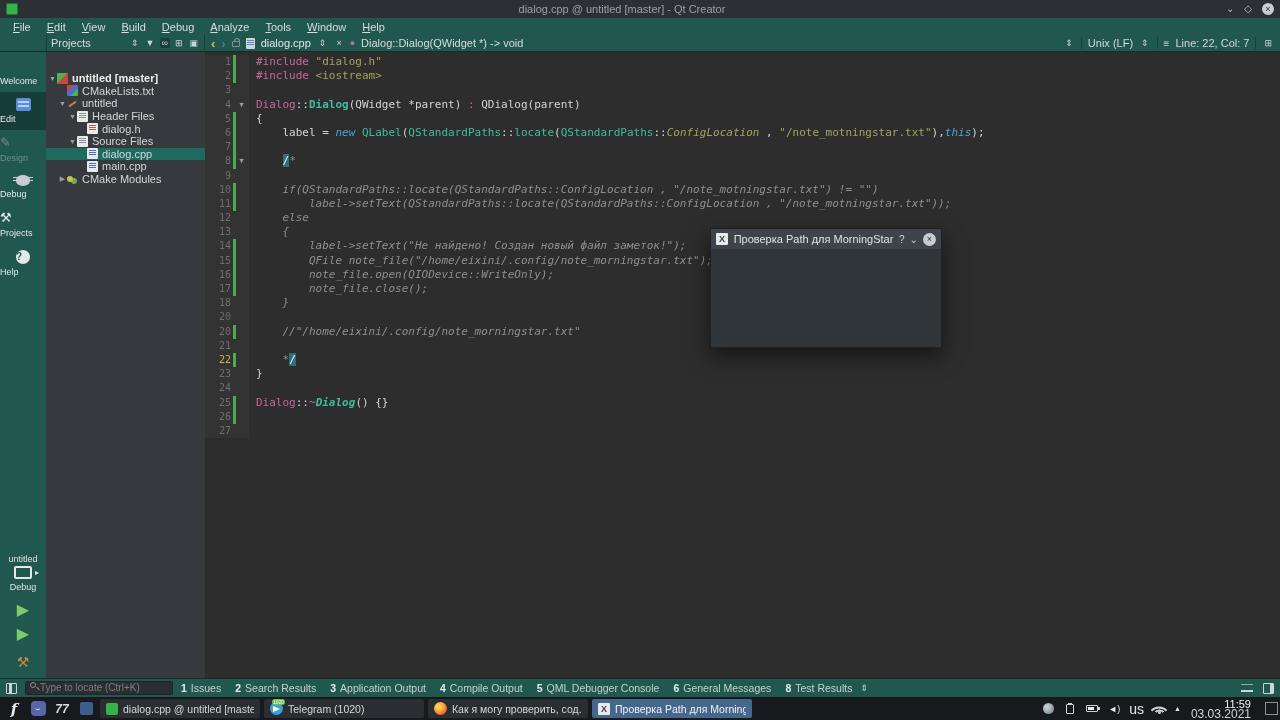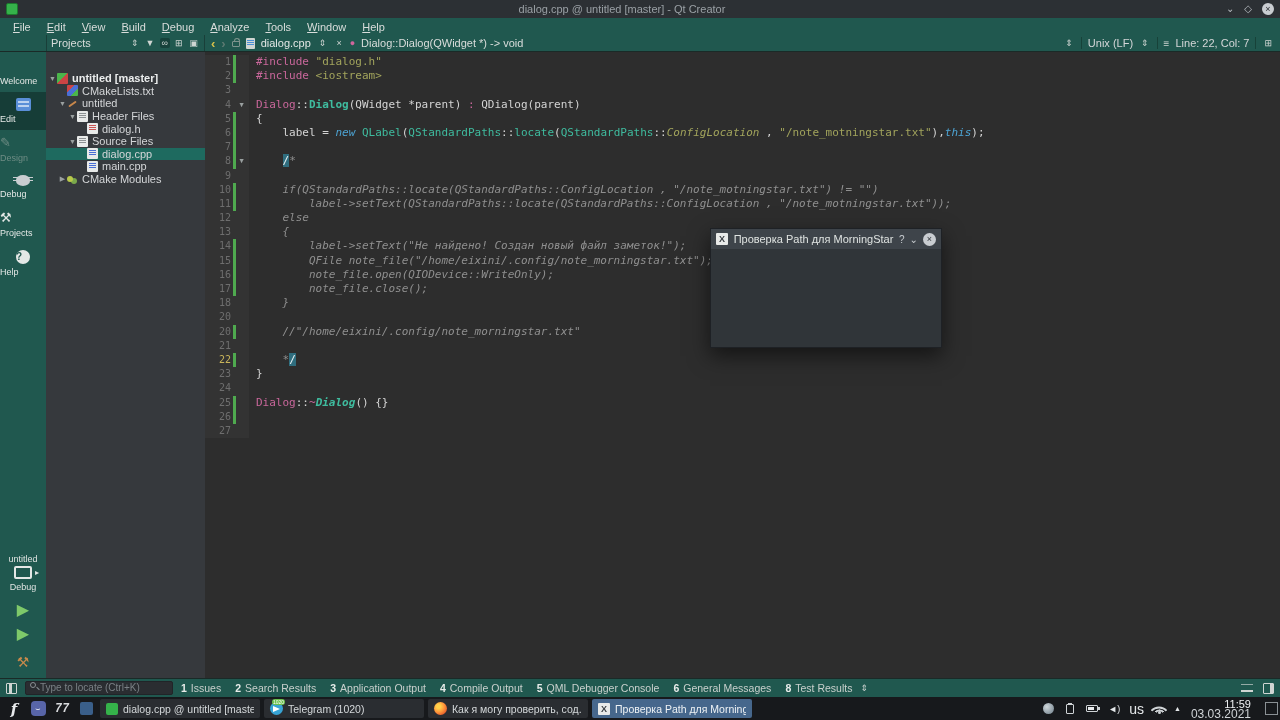--- a/index.html
+++ b/index.html
@@ -130,21 +130,21 @@
   .bb-right { margin-left:auto; display:flex; align-items:center; gap:10px; }
   .minpane { width:12px; height:8px; border-bottom:2px solid #cfd5d2; border-top:1px solid #cfd5d2aa; }
   .rpane { width:11px; height:11px; border:1px solid #cfd5d2; border-radius:1px; position:relative; }
   .rpane:before { content:""; position:absolute; right:0; top:0; bottom:0; width:3px; background:#cfd5d2; }
 
   
   .taskbar { height:23px; background:#17191c; display:flex; align-items:center; padding:0 2px 0 4px; gap:4px; flex:0 0 auto; }
   .launcher { width:20px; height:18px; display:flex; align-items:center; justify-content:center; }
   .fedora { font-family:"DejaVu Serif", serif; font-style:italic; font-weight:bold; color:#e8eaec; font-size:15px; }
   .discord { width:15px; height:15px; background:#5865a8; border-radius:4px; color:#fff; font-size:8px; line-height:15px; text-align:center; }
-  .appm { color:#d8dadc; font-style:italic; font-weight:bold; font-size:12px;font-family:Liberation Mono, monospace; }
+  .appm { color:#d8dadc; font-style:italic; font-weight:bold; font-size:12px; }
   .appb { width:13px; height:13px; background:#3a5f8a; border-radius:2px; }
   .twin { height:19px; width:160px; background:#2a2d31; border-radius:2px; display:flex; align-items:center; gap:5px; padding:0 6px; overflow:hidden; }
   .twin.active { background:#46678c; }
   .twin .tl { color:#d4d8da; font-size:10.5px; white-space:nowrap; overflow:hidden; }
   .twin.active .tl { color:#eef2f5; }
   .qtc-mini { width:12px; height:12px; background:#35b24a; border-radius:2px; flex:0 0 auto; position:relative; }
   .tg-mini { width:13px; height:13px; background:#37a3d4; border-radius:50%; flex:0 0 auto; position:relative; }
   .tg-mini:before { content:""; position:absolute; left:3px; top:4px; width:0; height:0; border-left:7px solid #fff; border-top:3px solid transparent; border-bottom:3px solid transparent; }
   .tg-badge { position:absolute; top:-3px; left:2px; background:#6abf4b; color:#fff; font-size:5px; line-height:6px; border-radius:3px; padding:0 1px; }
   .ff-mini { width:13px; height:13px; border-radius:50%; background:radial-gradient(circle at 35% 35%, #ffd24b 15%, #ff9a3c 45%, #e3562a 80%); flex:0 0 auto; }

